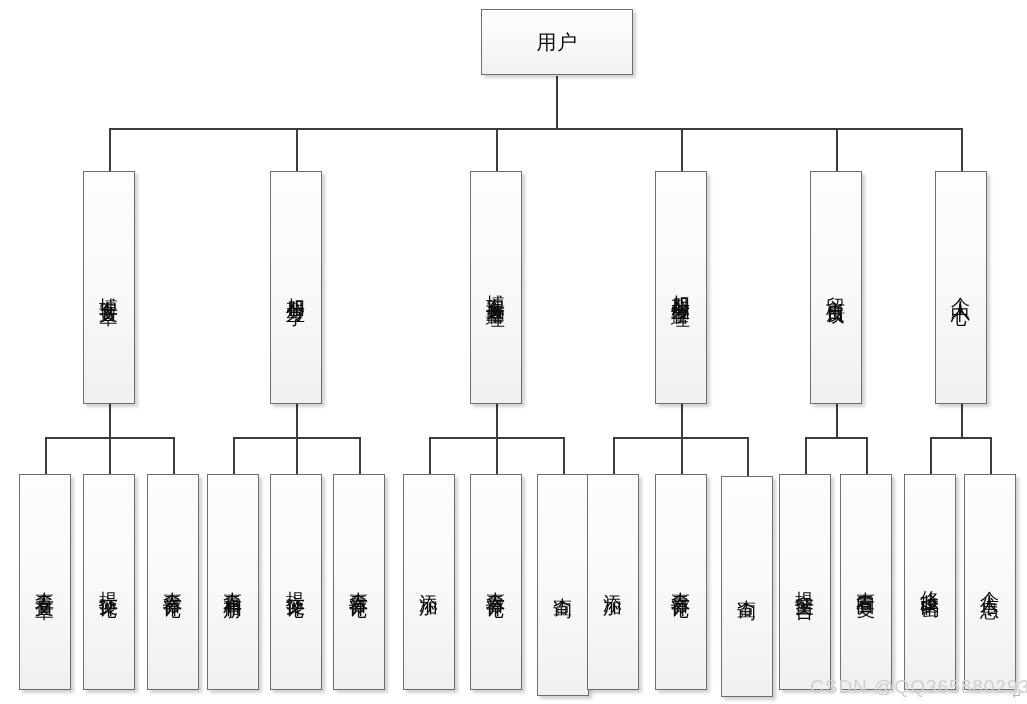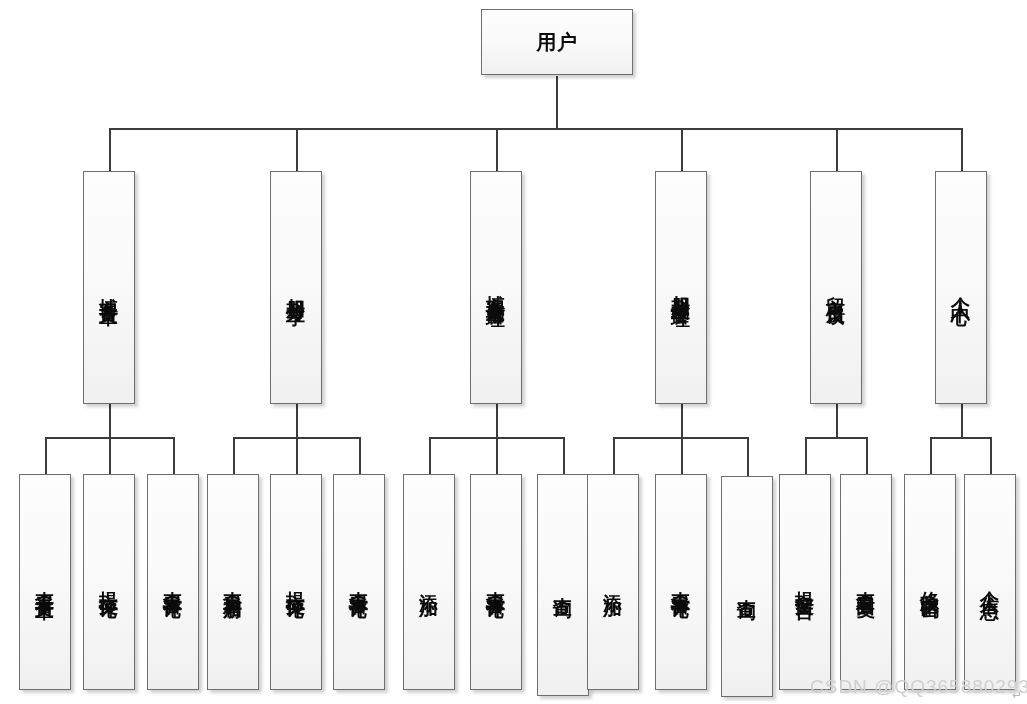--- a/index.html
+++ b/index.html
@@ -34,21 +34,21 @@
     box-shadow: 3px 3px 3px rgba(0,0,0,0.18);
     display: flex;
     align-items: center;
     justify-content: center;
     overflow: hidden;
   }
   .node .label {
     font-size: 19px;
     line-height: 1.22;
     color: #0b0b0b;
-    font-weight: 700;
+    font-weight: 400;
     letter-spacing: 0.5px;
     text-align: center;
     white-space: pre-line;
   }
   
   .node.root .label {
     writing-mode: horizontal-tb;
     font-size: 20px;
   }
   

